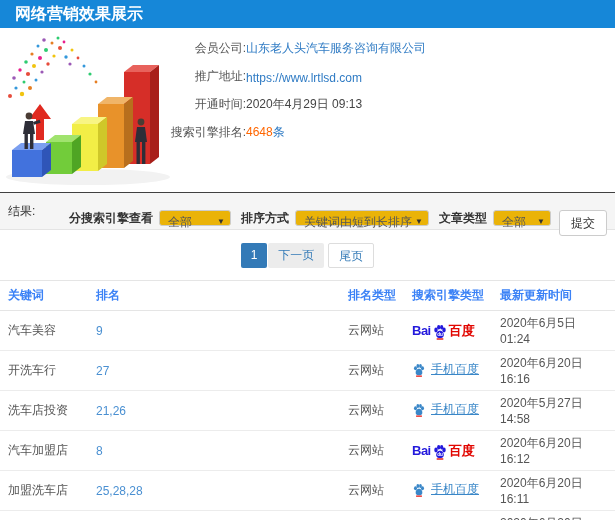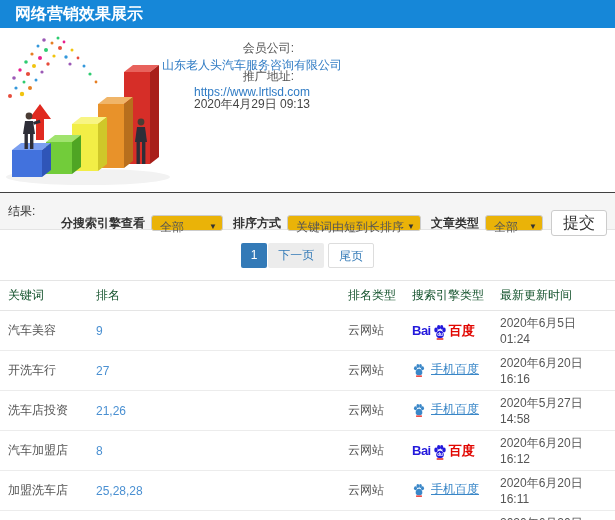--- a/index.html
+++ b/index.html
@@ -7,54 +7,54 @@
     font-family:"Liberation Sans","DejaVu Sans",sans-serif; font-size:12px; color:#555; }
 
   
   .titlebar { height:28px; background:#1687d8; color:#fff; font-weight:bold;
     line-height:28px; padding-left:15px; font-size:16px; }
 
   
   .top-section { position:relative; height:164px; background:#fff; }
   .illustration { position:absolute; left:0; top:2px; width:182px; height:160px; }
   .info-list { position:absolute; left:150px; top:12px; }
-  .info-row { display:flex; align-items:center; height:17px; margin-bottom:11px;flex-direction:column; }
+  .info-row { display:flex; align-items:flex-end; height:17px; margin-bottom:11px; }
   .info-label { width:96px; text-align:right; color:#555; }
-  .info-value { margin-left:12px; color:#444; }
+  .info-value { color:#444; }
   .info-value.link { color:#2f7bc4; cursor:pointer; }
   .count-num { color:#ff6600; }
   .count-suffix { color:#2f7bc4; }
 
   
   .filter-bar { height:38px; background:#f5f5f5; border-top:1px solid #404040;
     border-bottom:1px solid #e4e4e4; display:flex; align-items:center; padding:0 8px; }
   .result-label { color:#333; }
-  .filter-group { margin-left:auto; display:flex; align-items:center;margin-top:24px; }
+  .filter-group { margin-left:auto; display:flex; align-items:flex-start;margin-top:24px; }
   .filter-label { font-weight:bold; color:#333; margin:0 6px 0 10px; }
   .select-box { position:relative; height:16px; line-height:22px; background:#eab308;
     border:1px solid #ccc; border-radius:3px; padding:0 16px 0 8px; color:#555;
     cursor:pointer; white-space:nowrap; }
   .select-box .caret { position:absolute; right:5px; top:0; font-size:8px; color:#333; }
   .sel-engine { width:72px; }
   .sel-sort { min-width:118px; }
   .sel-article { width:58px; }
   .submit-btn { margin-left:8px; height:26px; padding:0 11px; background:#fff;
-    border:1px solid #ccc; border-radius:3px; color:#333; font-size:16px; cursor:pointer; }
+    border:1px solid #ccc; border-radius:3px; color:#333; font-size:12px; cursor:pointer; }
 
   
   .pagination { display:flex; justify-content:center; align-items:center; margin:13px 0 12px; }
   .page-btn { height:25px; line-height:25px; padding:0 10px; font-size:12px;
     border-radius:2px; cursor:pointer; }
   .page-current { background:#337ab7; color:#fff; margin-right:1px; }
   .page-next { background:#ececec; color:#337ab7; margin-right:4px; }
   .page-last { background:#fff; border:1px solid #ddd; color:#337ab7; }
 
   
   table.results { width:100%; border-collapse:collapse; table-layout:fixed; }
-  .results th { text-align:left; font-weight:normal; color:#14532d; font-size:12px;
+  .results th { text-align:left; font-weight:bold; color:#3b82f6; font-size:12px;
     padding:6px 8px; border-top:1px solid #e5e5e5; border-bottom:1px solid #e5e5e5; }
   .results td { padding:4px 8px; border-bottom:1px solid #ececec; font-size:12px;
     color:#555; height:27px; vertical-align:middle; }
   .col-keyword { width:88px; } .col-rank { width:252px; } .col-type { width:64px; }
   .col-engine { width:88px; } .col-time { width:123px; }
   td.c-rank { color:#4a90d2; }
 
   
   .baidu-logo { display:inline-flex; align-items:flex-start; font-weight:bold;
     font-size:13px; line-height:14px; }
@@ -156,21 +156,28 @@
   <div class="info-list">
     <div class="info-row">
       <span class="info-label">会员公司:</span>
       <span class="info-value link">山东老人头汽车服务咨询有限公司</span>
     </div>
     <div class="info-row">
       <span class="info-label">推广地址:</span>
       <span class="info-value link">https://www.lrtlsd.com</span>
     </div>
     <div class="info-row">
+      <span class="info-label">开通时间:</span>
       <span class="info-value">2020年4月29日 09:13</span>
+    </div>
+    <div class="info-row">
+      <span class="info-label">搜索引擎排名:</span>
+      <span class="info-value">
+        <span class="count-num">4648</span><span class="count-suffix">条</span>
+      </span>
     </div>
   </div>
 </div>
 
 <div class="filter-bar">
   <span class="result-label">结果:</span>
   <div class="filter-group">
     <span class="filter-label">分搜索引擎查看</span>
     <span class="select-box sel-engine">
       <span>全部</span>

